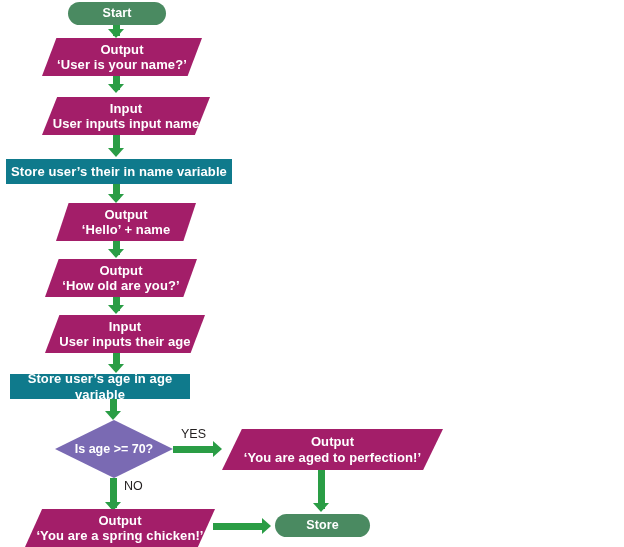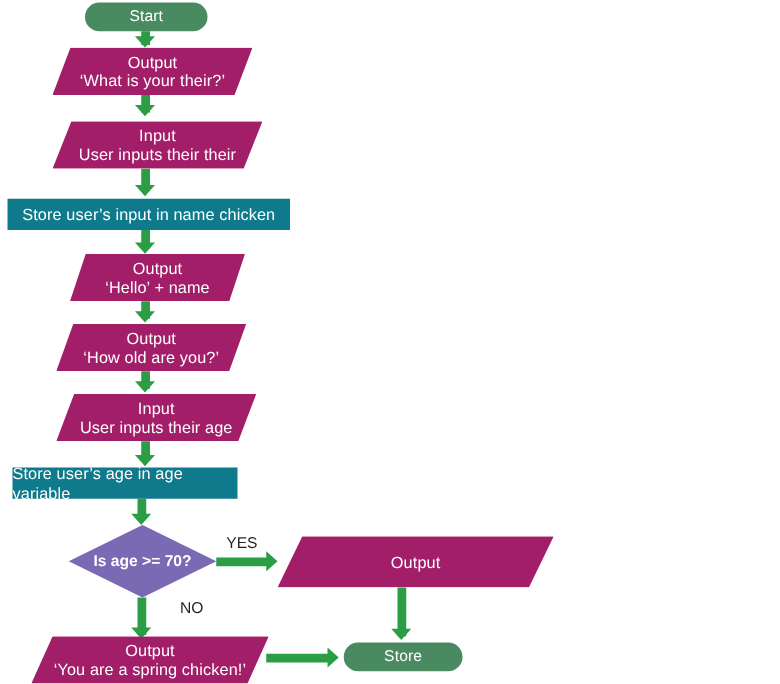--- a/index.html
+++ b/index.html
@@ -16,21 +16,22 @@
     overflow: hidden;
   }
   .node {
     position: absolute;
     box-sizing: border-box;
     display: flex;
     flex-direction: column;
     align-items: center;
     justify-content: center;
     color: #ffffff;
-    font-weight: normal;
+    font-weight: bold;
+    text-align: center;
     line-height: 1.18;
     letter-spacing: .1px;
   }
   .terminator {
     background: #4a8a61;
     border-radius: 999px;
     font-size: 12.5px;
   }
   .process {
     background: #0f7a8c;
@@ -99,36 +100,36 @@
 
   <div class="node terminator" style="left:68px; top:2px; width:98px; height:23px;">
     <span class="line1">Start</span>
   </div>
 
   <div class="conn" style="left:113px; top:25px; width:7px; height:11px;"></div>
   <div class="arrow-down" style="left:108px; top:29px;"></div>
 
   <div class="node io" style="left:42px; top:38px; width:160px; height:38px;">
     <span class="line1">Output</span>
-    <span class="line2">‘What is your their?’</span>
+    <span class="line2">‘User is your name?’</span>
   </div>
 
   <div class="conn" style="left:113px; top:76px; width:7px; height:14px;"></div>
   <div class="arrow-down" style="left:108px; top:84px;"></div>
 
   <div class="node io" style="left:42px; top:97px; width:168px; height:38px;">
     <span class="line1">Input</span>
-    <span class="line2">User inputs their their</span>
+    <span class="line2">User inputs input name</span>
   </div>
 
   <div class="conn" style="left:113px; top:135px; width:7px; height:16px;"></div>
   <div class="arrow-down" style="left:108px; top:148px;"></div>
 
   <div class="node process" style="left:6px; top:159px; width:226px; height:25px;">
-    <span class="line1">Store user’s input in name chicken</span>
+    <span class="line1">Store user’s their in name variable</span>
   </div>
 
   <div class="conn" style="left:113px; top:184px; width:7px; height:15px;"></div>
   <div class="arrow-down" style="left:108px; top:194px;"></div>
 
   <div class="node io" style="left:56px; top:203px; width:140px; height:38px;">
     <span class="line1">Output</span>
     <span class="line2">‘Hello’ + name</span>
   </div>
 
@@ -161,28 +162,29 @@
   <div class="diamond" style="left:55px; top:420px; width:118px; height:58px;">
     <span>Is age &gt;= 70?</span>
   </div>
 
   <div class="conn" style="left:173px; top:446px; width:44px; height:7px;"></div>
   <div class="arrow-right" style="left:213px; top:441px;"></div>
   <div class="edge-label" style="left:181px; top:427px;text-align:right;">YES</div>
 
   <div class="node io" style="left:222px; top:429px; width:221px; height:41px;">
     <span class="line1">Output</span>
+    <span class="line2">‘You are aged to perfection!’</span>
   </div>
 
   <div class="conn" style="left:318px; top:470px; width:7px; height:39px;"></div>
   <div class="arrow-down" style="left:313px; top:503px;"></div>
 
   <div class="conn" style="left:110px; top:478px; width:7px; height:30px;"></div>
   <div class="arrow-down" style="left:105px; top:502px;"></div>
-  <div class="edge-label" style="left:124px; top:479px;margin-left:20px;">NO</div>
+  <div class="edge-label" style="left:124px; top:479px;">NO</div>
 
   <div class="node io" style="left:25px; top:509px; width:190px; height:38px;">
     <span class="line1">Output</span>
     <span class="line2">‘You are a spring chicken!’</span>
   </div>
 
   <div class="conn" style="left:213px; top:523px; width:53px; height:7px;"></div>
   <div class="arrow-right" style="left:262px; top:518px;"></div>
 
   <div class="node terminator" style="left:275px; top:514px; width:95px; height:23px;">

